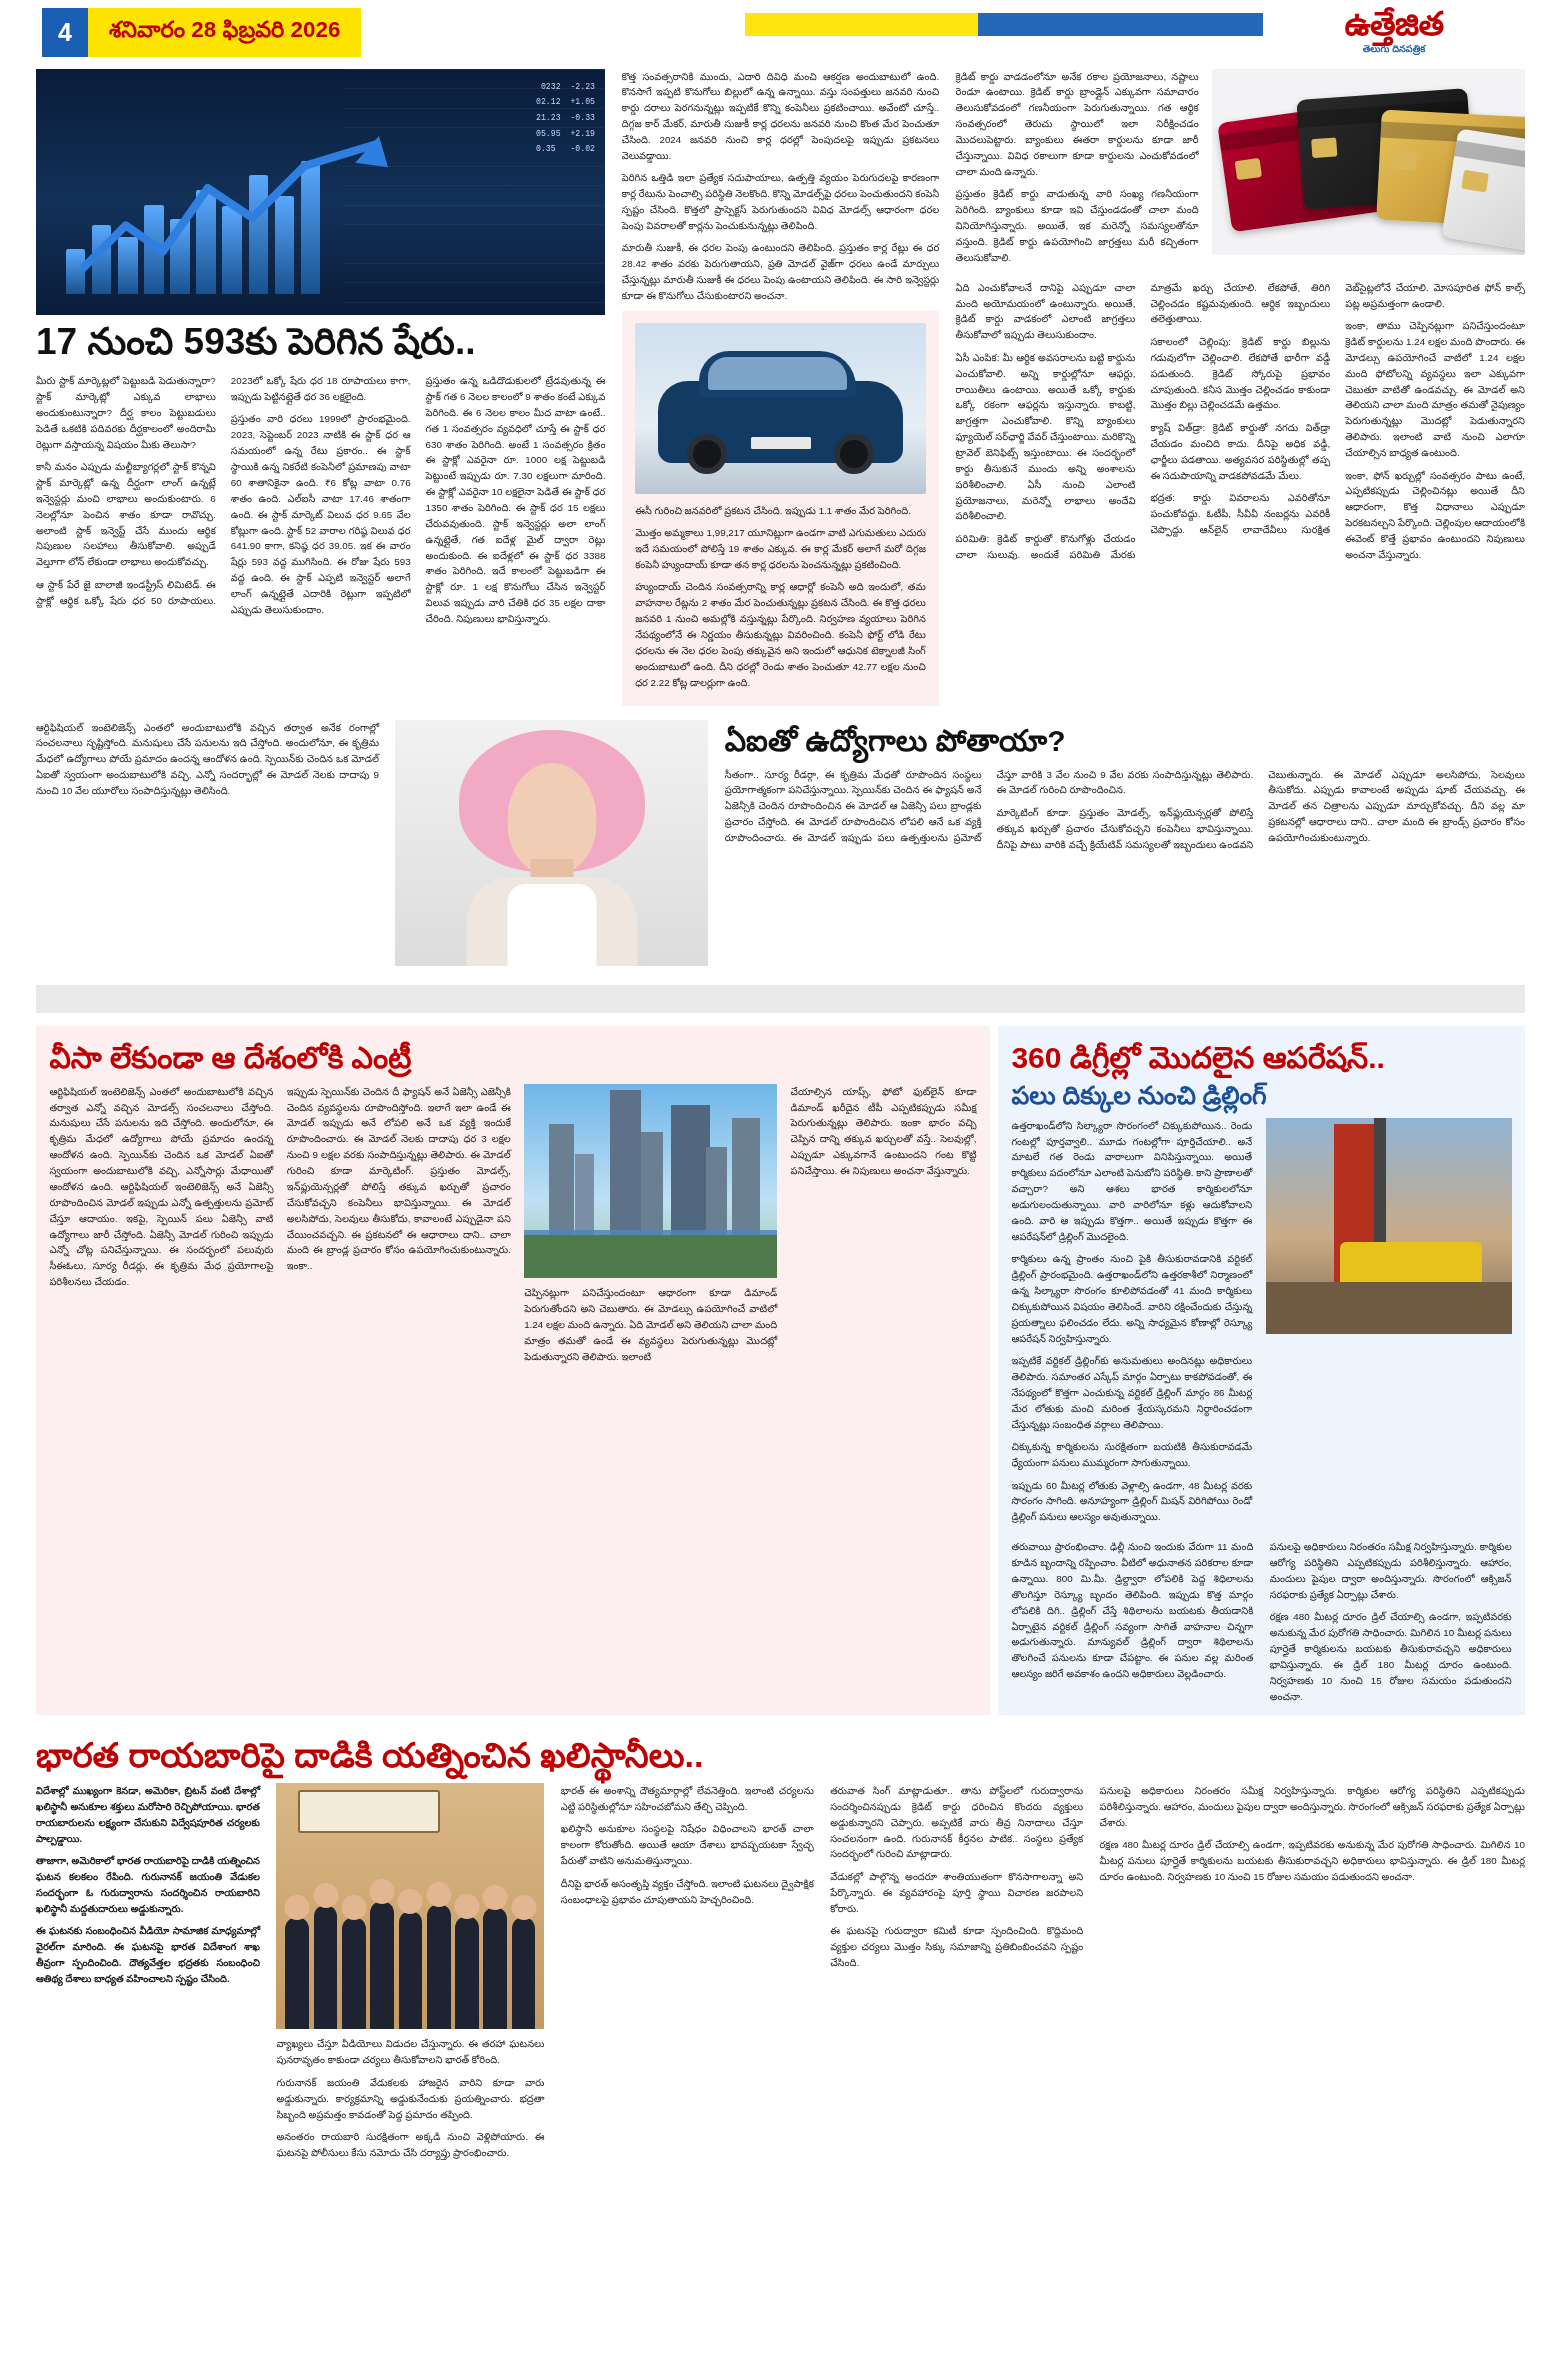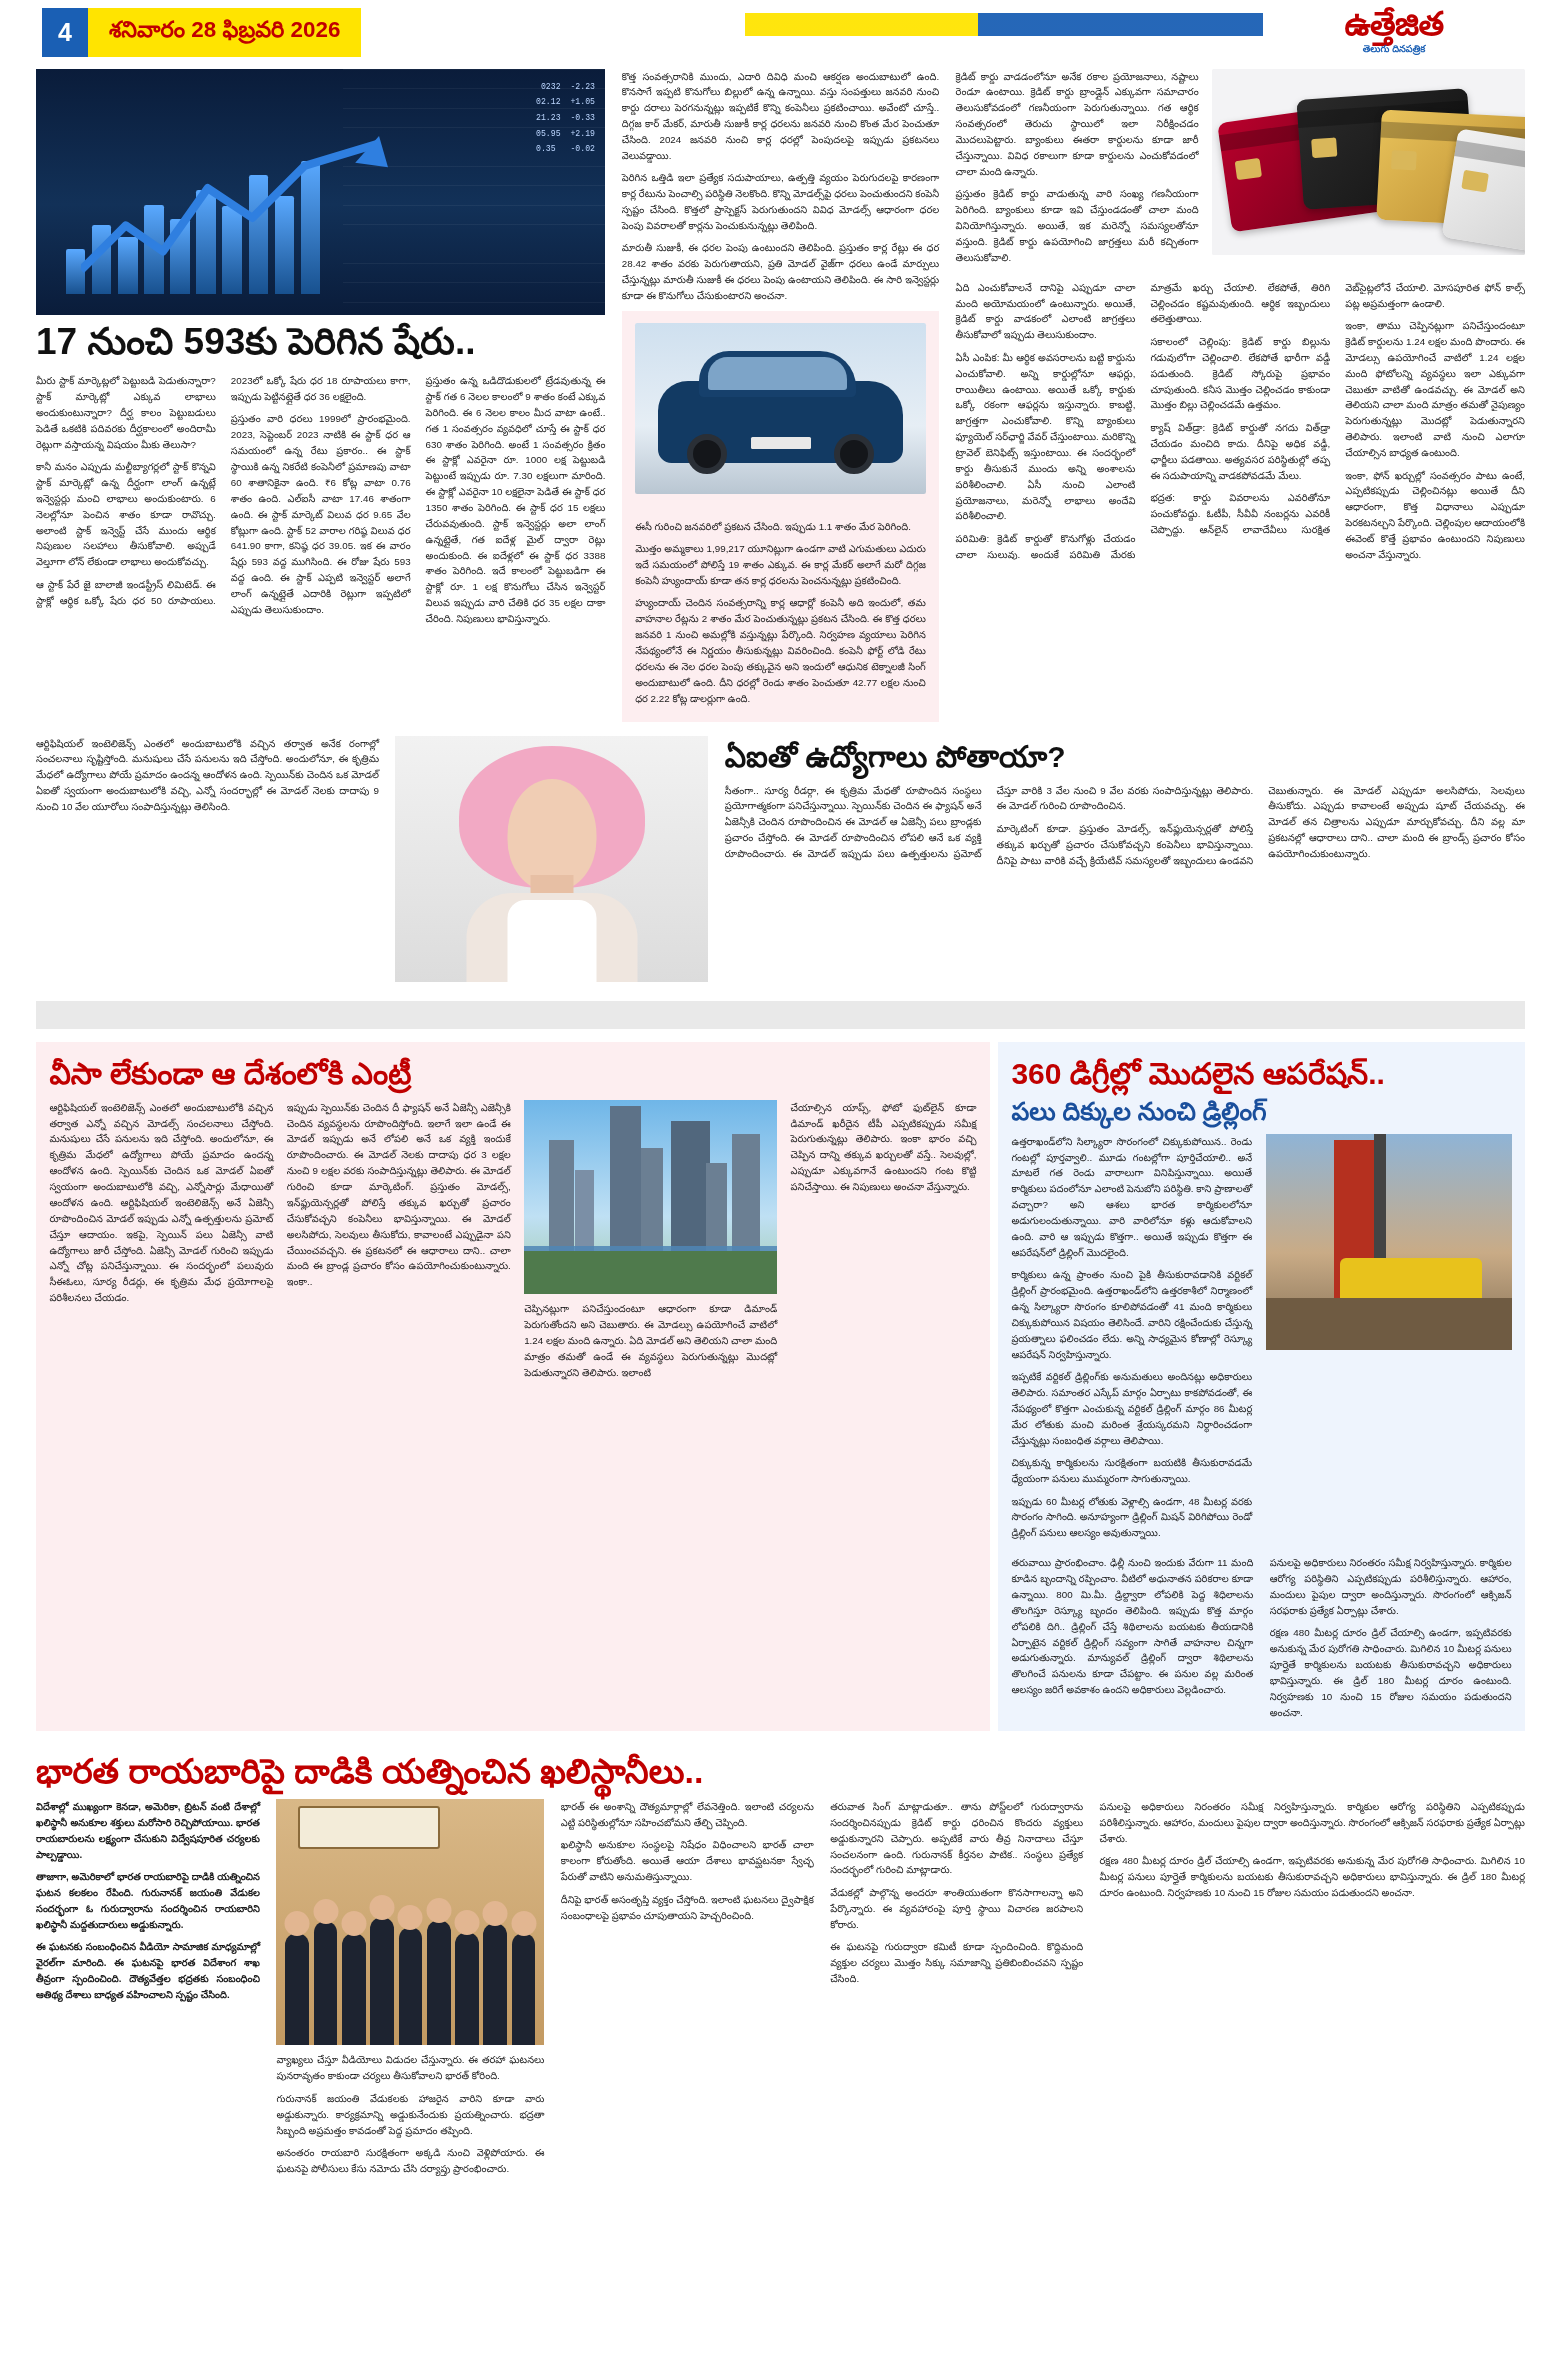--- a/index.html
+++ b/index.html
@@ -195,21 +195,21 @@
       </div>
       <div class="tintbox">
         <div class="carimg">
           <div class="car-body"></div>
           <div class="car-roof"></div>
           <div class="car-win"></div>
           <div class="car-plate"></div>
           <div class="car-wheel l"></div>
           <div class="car-wheel r"></div>
         </div>
-        <div class="body-col" style="margin-top:25px">
+        <div class="body-col" style="margin-top:9px">
           <p>ఈసీ గురించి జనవరిలో ప్రకటన చేసింది. ఇప్పుడు 1.1 శాతం మేర పెరిగింది.</p>
           <p>మొత్తం అమ్మకాలు 1,99,217 యూనిట్లుగా ఉండగా వాటి ఎగుమతులు ఎదురు ఇదే సమయంలో పోలిస్తే 19 శాతం ఎక్కువ. ఈ కార్ల మేకర్ అలాగే మరో దిగ్గజ కంపెనీ హ్యుందాయ్ కూడా తన కార్ల ధరలను పెంచనున్నట్లు ప్రకటించింది.</p>
           <p>హ్యుందాయ్ చెందిన సంవత్సరాన్ని కార్ల ఆధార్లో కంపెనీ అది ఇందులో, తమ వాహనాల రేట్లను 2 శాతం మేర పెంచుతున్నట్లు ప్రకటన చేసింది. ఈ కొత్త ధరలు జనవరి 1 నుంచి అమల్లోకి వస్తున్నట్లు పేర్కొంది. నిర్వహణ వ్యయాలు పెరిగిన నేపథ్యంలోనే ఈ నిర్ణయం తీసుకున్నట్లు వివరించింది. కంపెనీ ఫోర్ట్ లోడి రేటు ధరలను ఈ నెల ధరల పెంపు తక్కువైన అని ఇందులో ఆధునిక టెక్నాలజీ సింగ్ అందుబాటులో ఉంది. దీని ధరల్లో రెండు శాతం పెంచుతూ 42.77 లక్షల నుంచి ధర 2.22 కోట్ల డాలర్లుగా ఉంది.</p>
           <p></p>
         </div>
       </div>
     </div>
 
     <div class="b1-right">
       <div class="flex">
@@ -362,21 +362,21 @@
           </div>
         </div>
         <div class="body-col" style="margin-top:7.5px">
           <p>వ్యాఖ్యలు చేస్తూ వీడియోలు విడుదల చేస్తున్నారు. ఈ తరహా ఘటనలు పునరావృతం కాకుండా చర్యలు తీసుకోవాలని భారత్ కోరింది.</p>
           <p>గురునానక్ జయంతి వేడుకలకు హాజరైన వారిని కూడా వారు అడ్డుకున్నారు. కార్యక్రమాన్ని అడ్డుకునేందుకు ప్రయత్నించారు. భద్రతా సిబ్బంది అప్రమత్తం కావడంతో పెద్ద ప్రమాదం తప్పింది.</p>
           <p>అనంతరం రాయబారి సురక్షితంగా అక్కడి నుంచి వెళ్లిపోయారు. ఈ ఘటనపై పోలీసులు కేసు నమోదు చేసి దర్యాప్తు ప్రారంభించారు.</p>
         </div>
       </div>
       <div class="b3-c body-col">
         <p>భారత్ ఈ అంశాన్ని దౌత్యమార్గాల్లో లేవనెత్తింది. ఇలాంటి చర్యలను ఎట్టి పరిస్థితుల్లోనూ సహించబోమని తేల్చి చెప్పింది.</p>
-        <p>ఖలిస్థానీ అనుకూల సంస్థలపై నిషేధం విధించాలని భారత్ చాలా కాలంగా కోరుతోంది. అయితే ఆయా దేశాలు భావప్ఘటనకా స్వేచ్ఛ పేరుతో వాటిని అనుమతిస్తున్నాయి.</p>
+        <p>ఖలిస్థానీ అనుకూల సంస్థలపై నిషేధం విధించాలని భారత్ చాలా కాలంగా కోరుతోంది. అయితే ఆయా దేశాలు భావప్బయటకా స్వేచ్ఛ పేరుతో వాటిని అనుమతిస్తున్నాయి.</p>
         <p>దీనిపై భారత్ అసంతృప్తి వ్యక్తం చేస్తోంది. ఇలాంటి ఘటనలు ద్వైపాక్షిక సంబంధాలపై ప్రభావం చూపుతాయని హెచ్చరించింది.</p>
       </div>
       <div class="b3-d body-col">
         <p>తరువాత సింగ్ మాట్లాడుతూ.. తాను పోస్ట్‌లలో గురుద్వారాను సందర్శించినప్పుడు క్రెడిట్ కార్డు ధరించిన కొందరు వ్యక్తులు అడ్డుకున్నారని చెప్పారు. అప్పటికే వారు తీవ్ర నినాదాలు చేస్తూ సంచలనంగా ఉంది. గురునానక్ కీర్తనల పాటిక.. సంస్థలు ప్రత్యేక సందర్భంలో గురించి మాట్లాడారు.</p>
         <p>వేడుకల్లో పాల్గొన్న అందరూ శాంతియుతంగా కొనసాగాలన్నా అని పేర్కొన్నారు. ఈ వ్యవహారంపై పూర్తి స్థాయి విచారణ జరపాలని కోరారు.</p>
         <p>ఈ ఘటనపై గురుద్వారా కమిటీ కూడా స్పందించింది. కొద్దిమంది వ్యక్తుల చర్యలు మొత్తం సిక్కు సమాజాన్ని ప్రతిబింబించవని స్పష్టం చేసింది.</p>
       </div>
       <div class="b3-right body-col">
         <p>పనులపై అధికారులు నిరంతరం సమీక్ష నిర్వహిస్తున్నారు. కార్మికుల ఆరోగ్య పరిస్థితిని ఎప్పటికప్పుడు పరిశీలిస్తున్నారు. ఆహారం, మందులు పైపుల ద్వారా అందిస్తున్నారు. సొరంగంలో ఆక్సిజన్ సరఫరాకు ప్రత్యేక ఏర్పాట్లు చేశారు.</p>
         <p>రక్షణ 480 మీటర్ల దూరం డ్రిల్ చేయాల్సి ఉండగా, ఇప్పటివరకు అనుకున్న మేర పురోగతి సాధించారు. మిగిలిన 10 మీటర్ల పనులు పూర్తైతే కార్మికులను బయటకు తీసుకురావచ్చని అధికారులు భావిస్తున్నారు. ఈ డ్రిల్ 180 మీటర్ల దూరం ఉంటుంది. నిర్వహణకు 10 నుంచి 15 రోజుల సమయం పడుతుందని అంచనా.</p>

